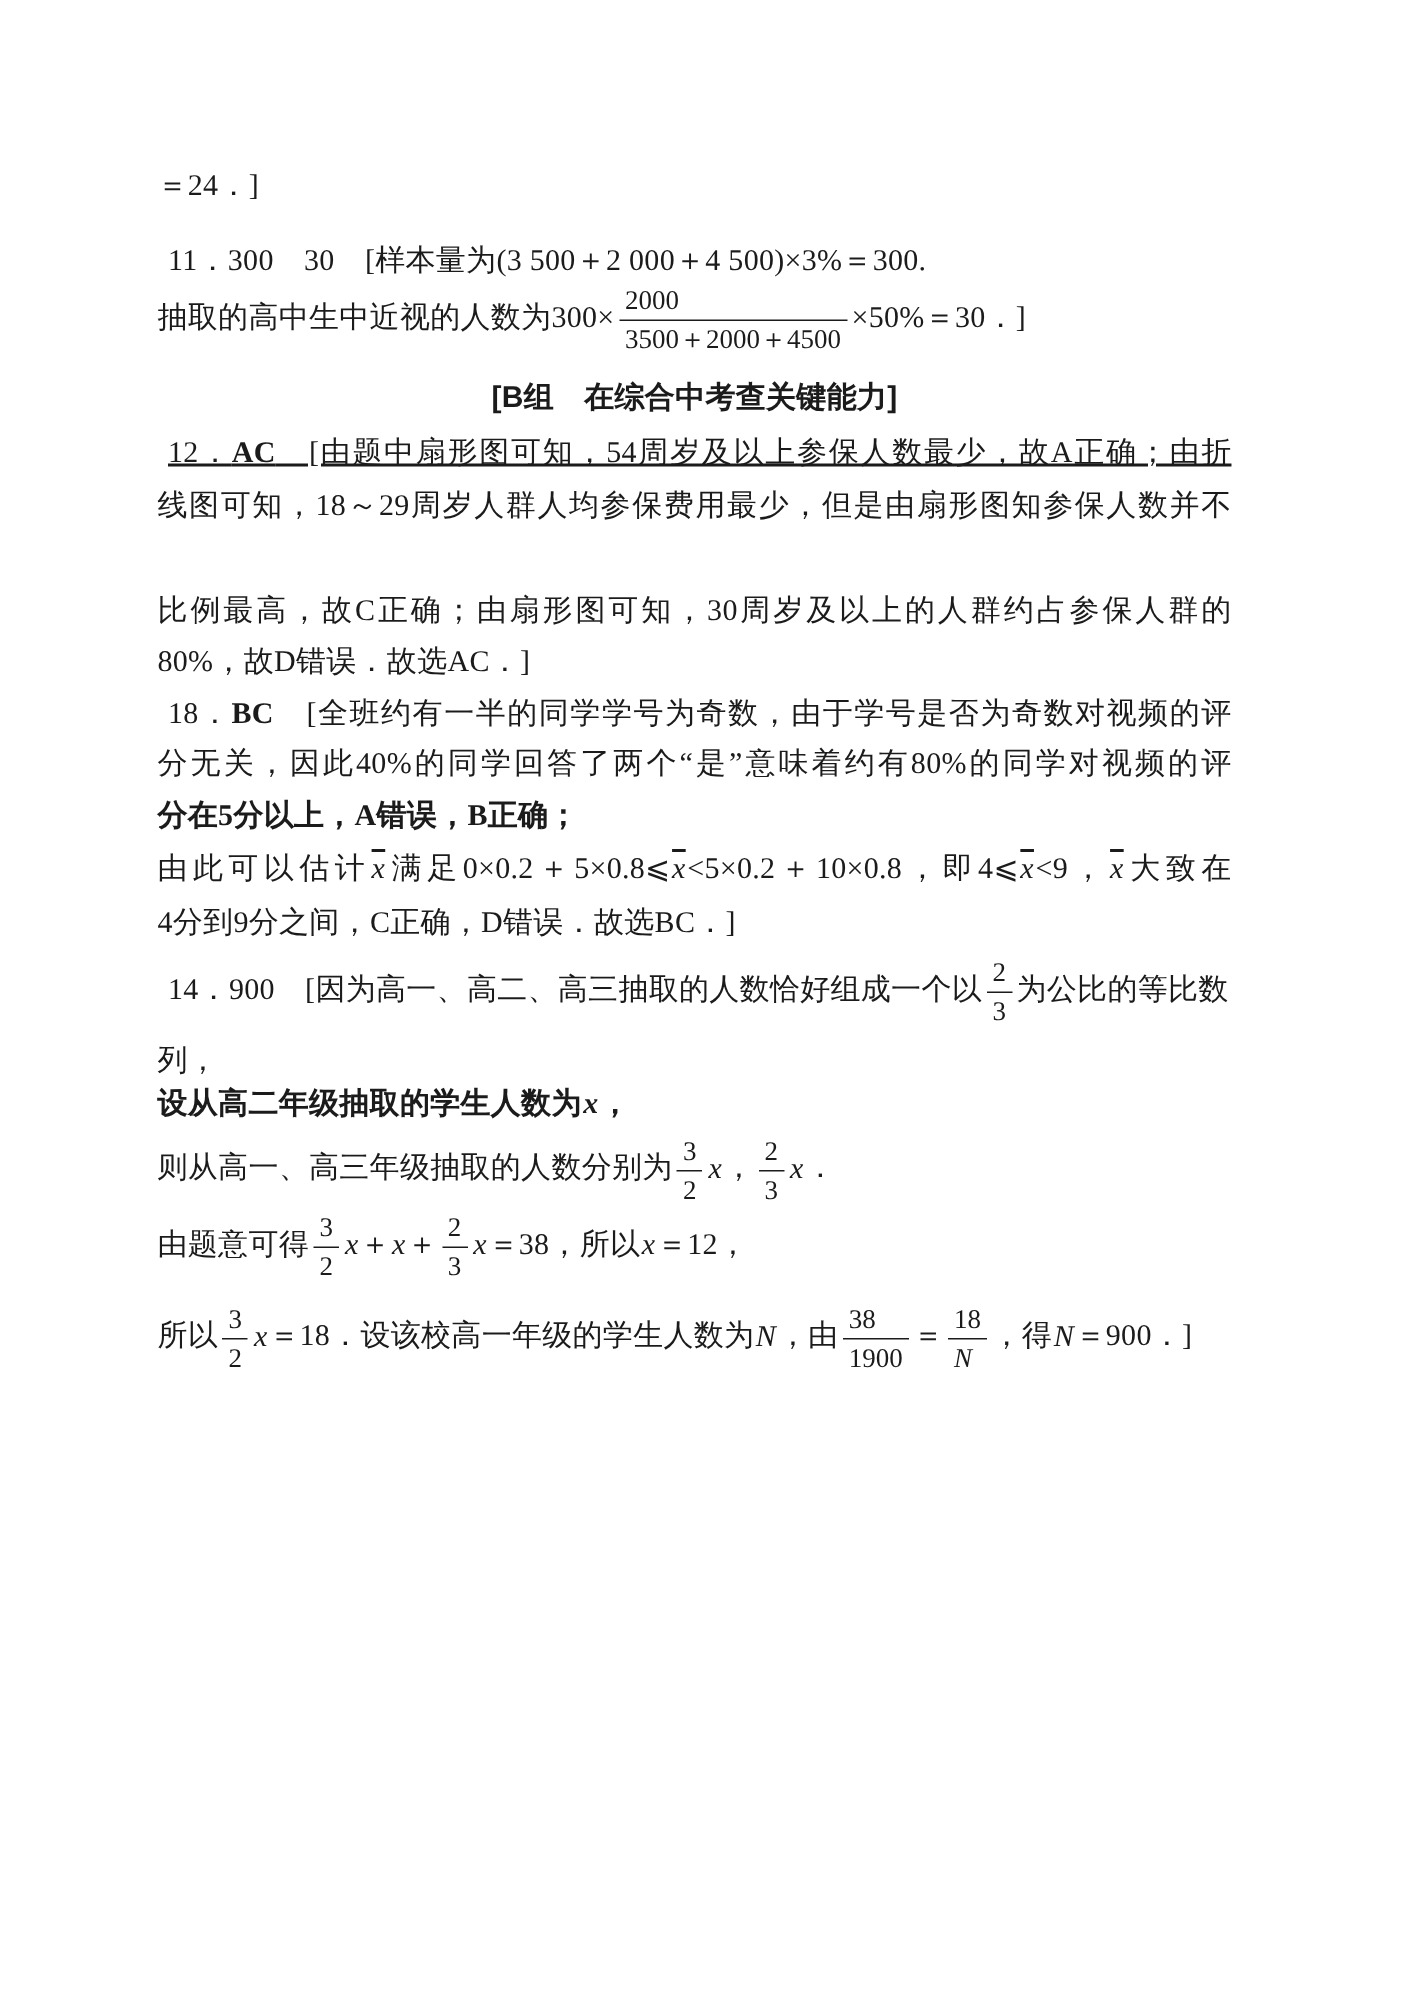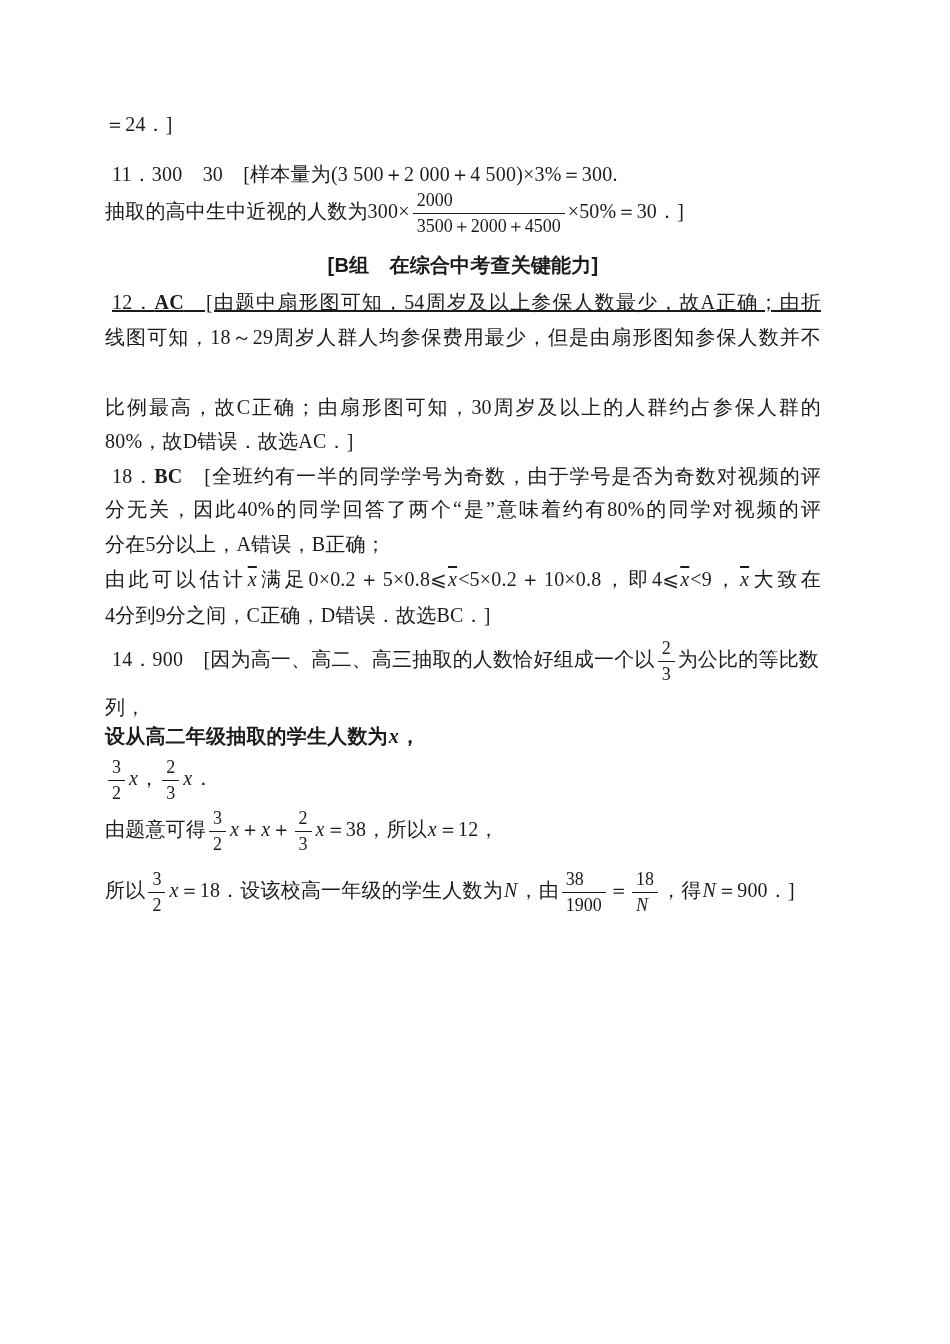--- a/index.html
+++ b/index.html
@@ -59,22 +59,22 @@
     <div class="line" style="top: 110px;"><span class="run">＝24．]</span></div>
     <div class="line indent" style="top: 160px;"><span class="run">11．300　30　[样本量为(3 500＋2 000＋4 500)×3%＝300.</span></div>
     <div class="line" style="top: 190px;"><span class="run">抽取的高中生中近视的人数为300×</span><span class="frac"><span class="num">2000</span><span class="den">3500＋2000＋4500</span></span><span class="run">×50%＝30．]</span></div>
     <div class="line center hdr" style="top: 251px;"><span class="run">[B组　在综合中考查关键能力]</span></div>
     <div class="line just indent" style="top: 288px; text-decoration: underline;"><span class="run">12．</span><span class="bold">AC</span><span class="run">　[由题中扇形图可知，54周岁及以上参保人数最少，故A正确；由折</span></div>
     <div class="line just" style="top: 323px;"><span class="run">线图可知，18～29周岁人群人均参保费用最少，但是由扇形图知参保人数并不</span></div>
     <div class="line just" style="top: 393px;"><span class="run">比例最高，故C正确；由扇形图可知，30周岁及以上的人群约占参保人群的</span></div>
     <div class="line" style="top: 427px;"><span class="run">80%，故D错误．故选AC．]</span></div>
     <div class="line just indent" style="top: 462px;"><span class="run">18．</span><span class="bold">BC</span><span class="run">　[全班约有一半的同学学号为奇数，由于学号是否为奇数对视频的评</span></div>
     <div class="line just" style="top: 495px;"><span class="run">分无关，因此40%的同学回答了两个“是”意味着约有80%的同学对视频的评</span></div>
-    <div class="line" style="top: 530px;"><span class="run">分在5分以上，A错误，B正确；</span></div>
+    <div class="line" style="top: 530px; font-weight: bold;"><span class="run">分在5分以上，A错误，B正确；</span></div>
     <div class="line just" style="top: 565px;"><span class="run">由此可以估计</span><span class="xbar">x</span><span class="run">满足0×0.2＋5×0.8⩽</span><span class="xbar">x</span><span class="run">&lt;5×0.2＋10×0.8，即4⩽</span><span class="xbar">x</span><span class="run">&lt;9，</span><span class="xbar">x</span><span class="run">大致在</span></div>
     <div class="line" style="top: 601px;"><span class="run">4分到9分之间，C正确，D错误．故选BC．]</span></div>
     <div class="line indent" style="top: 638px;"><span class="run">14．900　[因为高一、高二、高三抽取的人数恰好组成一个以</span><span class="frac"><span class="num">2</span><span class="den">3</span></span><span class="run">为公比的等比数</span></div>
     <div class="line" style="top: 693px;"><span class="run">列，</span></div>
     <div class="line" style="top: 722px; font-weight: bold;"><span class="run">设从高二年级抽取的学生人数为</span><span class="var">x</span><span class="run">，</span></div>
-    <div class="line" style="top: 757px;"><span class="frac"><span class="num">3</span><span class="den">2</span></span><span class="var">x</span><span class="run">，</span><span class="frac"><span class="num">2</span><span class="den">3</span></span><span class="var">x</span><span class="run">．</span></div>
+    <div class="line" style="top: 757px;"><span class="run">则从高一、高三年级抽取的人数分别为</span><span class="frac"><span class="num">3</span><span class="den">2</span></span><span class="var">x</span><span class="run">，</span><span class="frac"><span class="num">2</span><span class="den">3</span></span><span class="var">x</span><span class="run">．</span></div>
     <div class="line" style="top: 808px;"><span class="run">由题意可得</span><span class="frac"><span class="num">3</span><span class="den">2</span></span><span class="var">x</span><span class="run">＋</span><span class="var">x</span><span class="run">＋</span><span class="frac"><span class="num">2</span><span class="den">3</span></span><span class="var">x</span><span class="run">＝38，所以</span><span class="var">x</span><span class="run">＝12，</span></div>
     <div class="line" style="top: 869px;"><span class="run">所以</span><span class="frac"><span class="num">3</span><span class="den">2</span></span><span class="var">x</span><span class="run">＝18．设该校高一年级的学生人数为</span><span class="var">N</span><span class="run">，由</span><span class="frac"><span class="num">38</span><span class="den">1900</span></span><span class="run">＝</span><span class="frac"><span class="num">18</span><span class="den var">N</span></span><span class="run">，得</span><span class="var">N</span><span class="run">＝900．]</span></div>
   </div>
 
 </body></html>

